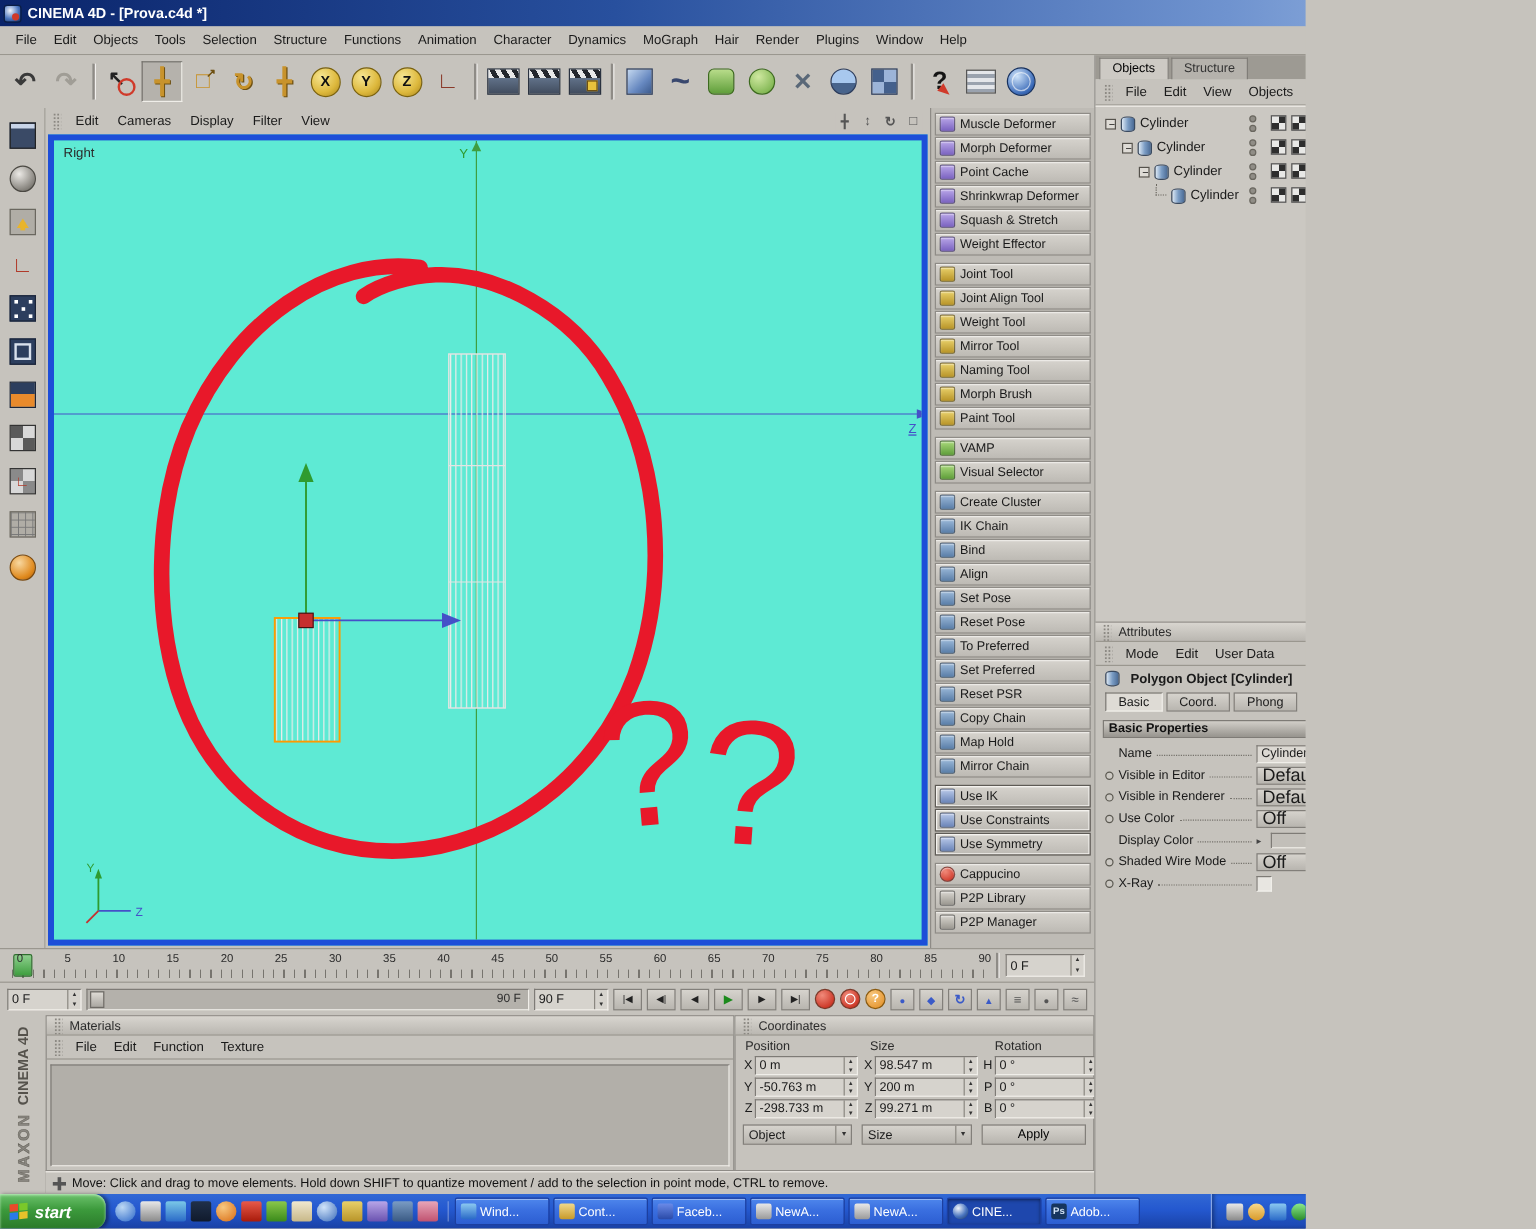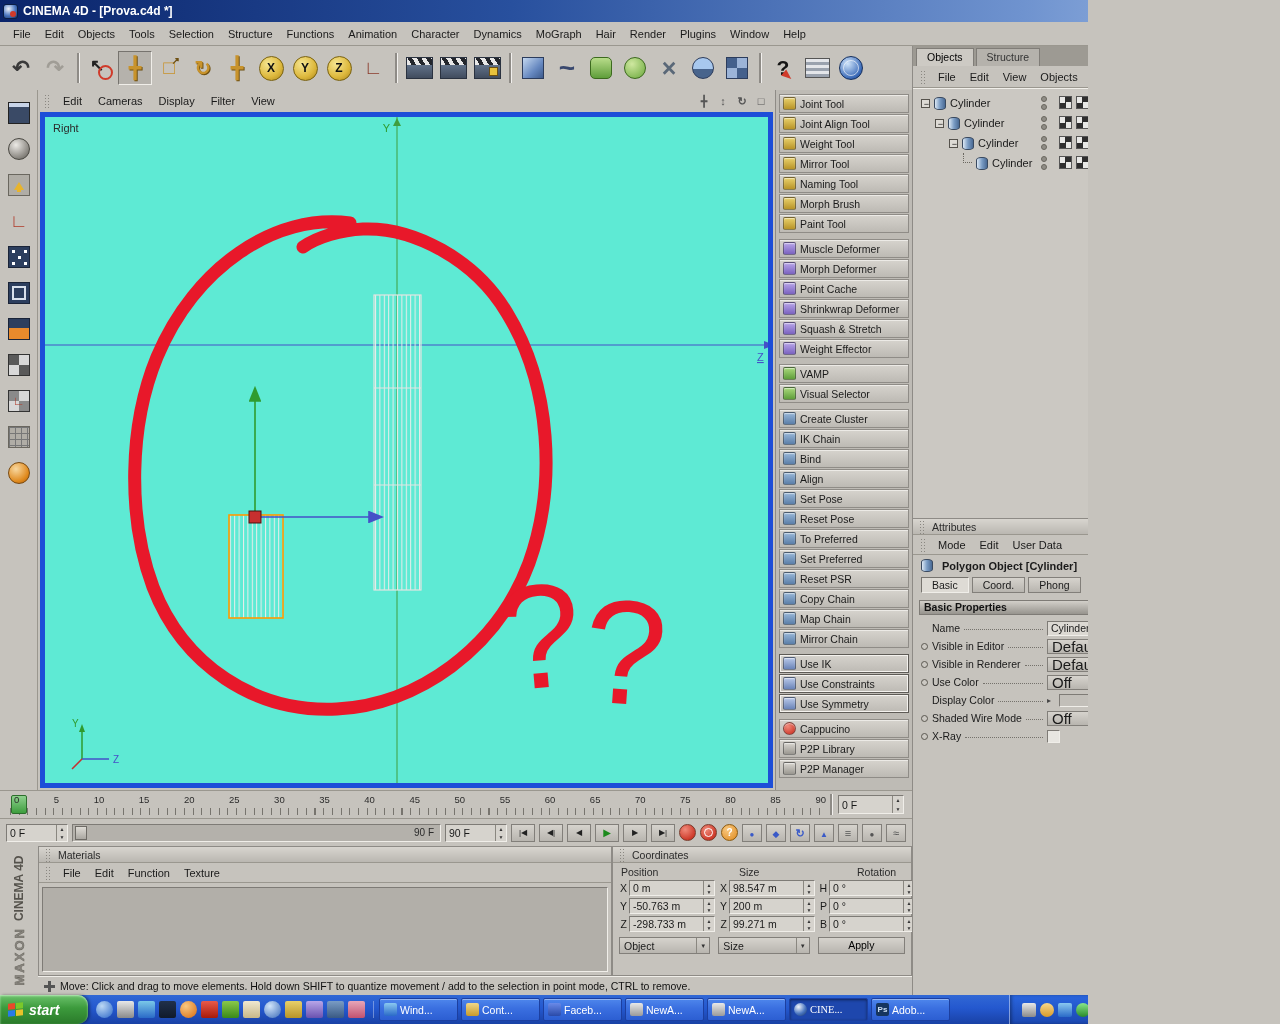--- a/index.html
+++ b/index.html
@@ -139,21 +139,21 @@
 [data-name="keyframe-mode-icon"]::before{content:"●";font-size:8px;color:#555;}
 [data-name="fcurve-mode-icon"]::before{content:"≈";font-size:11px;color:#555;}
 
 .materials{position:absolute;left:38px;top:846px;width:574px;height:130px;background:#c6c3bd;border:1px solid #8e8b86;}
 .phead{height:16px;display:flex;align-items:center;background:linear-gradient(#d8d5cf,#bab7b1);border-bottom:1px solid #9a978f;padding:0 2px;gap:2px;}
 .phead .ttl{font-size:10.5px;color:#2b2b2b;}
 .pmenu{height:20px;display:flex;align-items:center;padding:0 2px;border-bottom:1px solid #9a978f;}
 .matbody{position:absolute;left:3px;right:3px;top:40px;bottom:3px;background:#b2afa9;border:1px solid;border-color:#7e7b76 #f0eee9 #f0eee9 #7e7b76;}
 
 .coords{position:absolute;left:612px;top:846px;width:300px;height:130px;background:#c6c3bd;border:1px solid #8e8b86;}
-.cohead{display:flex;padding:3px 8px 1px 8px;gap:18px;}
+.cohead{display:flex;padding:3px 8px 1px 8px;gap:4px;}
 .cohead span{font-size:10.5px;color:#2b2b2b;}
 .cohead .h1{width:100px;}
 .cohead .h2{width:100px;}
 .corow{display:flex;align-items:center;padding:1px 6px;gap:4px;}
 .cocell{display:flex;align-items:center;gap:2px;width:96px;flex:none;}
 .colab{width:8px;text-align:right;font-size:10.5px;}
 .cofield{flex:1;height:16px;justify-content:flex-end;}
 .cobtns{display:flex;align-items:center;gap:8px;padding:4px 6px;}
 .codrop{width:92px;height:17px;display:flex;align-items:center;background:linear-gradient(#d6d3cd,#b8b5af);border:1px solid #827f7a;padding-left:4px;font-size:10.5px;}
 .darr{width:13px;height:100%;margin-left:auto;border-left:1px solid #8a8780;display:flex;align-items:center;justify-content:center;flex:none;}
@@ -226,21 +226,21 @@
 
 .taskbar{position:absolute;left:0;top:995px;width:1280px;height:29px;background:linear-gradient(#3168d5,#2458cf 45%,#1941a5);display:flex;align-items:center;}
 .startbtn{height:29px;width:88px;border-radius:0 10px 10px 0;background:linear-gradient(#6cc26c,#3c9a3c 45%,#2a7a2a);display:flex;align-items:center;gap:5px;padding:0 10px 0 8px;box-shadow:inset 0 1px 2px #b8e8b8,2px 0 3px rgba(0,0,0,.4);flex:none;}
 .flag{width:16px;height:14px;display:grid;grid-template-columns:7px 7px;grid-template-rows:6px 6px;gap:1px;transform:skewY(-6deg);flex:none;}
 .flag i:nth-child(1){background:#e84a2a;}.flag i:nth-child(2){background:#7ac82a;}.flag i:nth-child(3){background:#2a7ae8;}.flag i:nth-child(4){background:#e8c22a;}
 .startlbl{color:#fff;font-weight:bold;font-style:italic;font-size:14px;}
 .qlaunch{display:flex;align-items:center;gap:4px;padding:0 8px;border-right:1px solid rgba(255,255,255,.35);flex:none;}
 .ql{width:17px;height:17px;border-radius:2px;flex:none;}
 .tasks{display:flex;align-items:center;gap:3px;padding:0 5px;flex:1;}
 .taskbtn{width:79px;height:23px;border-radius:2px;background:linear-gradient(#4e86ec,#3a6fe0 45%,#2c5ed2);border:1px solid #1c3fa0;color:#fff;font-size:10.5px;display:flex;align-items:center;gap:3px;padding:0 4px;box-shadow:inset 0 1px 0 rgba(255,255,255,.4);}
-.taskbtn.active{background:#1e47ad;box-shadow:inset 0 1px 3px rgba(0,0,0,.5);font-family:Liberation Serif, serif;}
+.taskbtn.active{background:#1e47ad;box-shadow:inset 0 1px 3px rgba(0,0,0,.5);}
 .taskbtn .tico{width:13px;height:13px;border-radius:2px;flex:none;}
 .taskbtn .tlbl{white-space:nowrap;overflow:hidden;}
 .psico{background:#16355e;color:#cfe0f4;font-size:8px;font-weight:bold;line-height:13px;border-radius:2px;}
 .tray{height:29px;display:flex;align-items:center;gap:4px;padding:0 10px 0 12px;background:linear-gradient(#2a66e0,#1b47b0);border-left:1px solid rgba(255,255,255,.45);box-shadow:inset 2px 0 3px rgba(0,0,0,.3);flex:none;}
 .tr{width:14px;height:14px;border-radius:2px;flex:none;}
 .clock{color:#fff;font-size:11px;margin-left:4px;}
 </style>
 </head>
 <body>
 
@@ -446,20 +446,46 @@
           <line x1="37" y1="642" x2="64" y2="642" stroke="#4550c8" stroke-width="1.5"></line>
           <text x="68" y="646" fill="#4550c8" font-size="10" data-name="axis-indicator-z-label">Z</text>
           <line x1="37" y1="642" x2="27" y2="652" stroke="#c33131" stroke-width="1.5"></line>
         </g>
       </svg>
     </div>
   </div>
 
   <div class="charpanel" data-name="character-tools-panel">
     <div class="cgroup">
+      <div class="cbtn" data-name="tool-muscle-deformer">
+          <span class="ci gA" data-name="muscle-deformer-icon"></span>
+          <span class="clab" data-name="tool-label">Muscle Deformer</span>
+        </div>
+      <div class="cbtn" data-name="tool-morph-deformer">
+          <span class="ci gA" data-name="morph-deformer-icon"></span>
+          <span class="clab" data-name="tool-label">Morph Deformer</span>
+        </div>
+      <div class="cbtn" data-name="tool-point-cache">
+          <span class="ci gA" data-name="point-cache-icon"></span>
+          <span class="clab" data-name="tool-label">Point Cache</span>
+        </div>
+      <div class="cbtn" data-name="tool-shrinkwrap-deformer">
+          <span class="ci gA" data-name="shrinkwrap-deformer-icon"></span>
+          <span class="clab" data-name="tool-label">Shrinkwrap Deformer</span>
+        </div>
+      <div class="cbtn" data-name="tool-squash-stretch">
+          <span class="ci gA" data-name="squash-stretch-icon"></span>
+          <span class="clab" data-name="tool-label">Squash &amp; Stretch</span>
+        </div>
+      <div class="cbtn" data-name="tool-weight-effector">
+          <span class="ci gA" data-name="weight-effector-icon"></span>
+          <span class="clab" data-name="tool-label">Weight Effector</span>
+        </div>
+    </div>
+    <div class="cgroup">
       <div class="cbtn" data-name="tool-joint-tool">
           <span class="ci gB" data-name="joint-tool-icon"></span>
           <span class="clab" data-name="tool-label">Joint Tool</span>
         </div>
       <div class="cbtn" data-name="tool-joint-align-tool">
           <span class="ci gB" data-name="joint-align-tool-icon"></span>
           <span class="clab" data-name="tool-label">Joint Align Tool</span>
         </div>
       <div class="cbtn" data-name="tool-weight-tool">
           <span class="ci gB" data-name="weight-tool-icon"></span>
@@ -473,46 +499,20 @@
           <span class="ci gB" data-name="naming-tool-icon"></span>
           <span class="clab" data-name="tool-label">Naming Tool</span>
         </div>
       <div class="cbtn" data-name="tool-morph-brush">
           <span class="ci gB" data-name="morph-brush-icon"></span>
           <span class="clab" data-name="tool-label">Morph Brush</span>
         </div>
       <div class="cbtn" data-name="tool-paint-tool">
           <span class="ci gB" data-name="paint-tool-icon"></span>
           <span class="clab" data-name="tool-label">Paint Tool</span>
-        </div>
-    </div>
-    <div class="cgroup">
-      <div class="cbtn" data-name="tool-muscle-deformer">
-          <span class="ci gA" data-name="muscle-deformer-icon"></span>
-          <span class="clab" data-name="tool-label">Muscle Deformer</span>
-        </div>
-      <div class="cbtn" data-name="tool-morph-deformer">
-          <span class="ci gA" data-name="morph-deformer-icon"></span>
-          <span class="clab" data-name="tool-label">Morph Deformer</span>
-        </div>
-      <div class="cbtn" data-name="tool-point-cache">
-          <span class="ci gA" data-name="point-cache-icon"></span>
-          <span class="clab" data-name="tool-label">Point Cache</span>
-        </div>
-      <div class="cbtn" data-name="tool-shrinkwrap-deformer">
-          <span class="ci gA" data-name="shrinkwrap-deformer-icon"></span>
-          <span class="clab" data-name="tool-label">Shrinkwrap Deformer</span>
-        </div>
-      <div class="cbtn" data-name="tool-squash-stretch">
-          <span class="ci gA" data-name="squash-stretch-icon"></span>
-          <span class="clab" data-name="tool-label">Squash &amp; Stretch</span>
-        </div>
-      <div class="cbtn" data-name="tool-weight-effector">
-          <span class="ci gA" data-name="weight-effector-icon"></span>
-          <span class="clab" data-name="tool-label">Weight Effector</span>
         </div>
     </div>
     <div class="cgroup">
       <div class="cbtn" data-name="tool-vamp">
           <span class="ci gC" data-name="vamp-icon"></span>
           <span class="clab" data-name="tool-label">VAMP</span>
         </div>
       <div class="cbtn" data-name="tool-visual-selector">
           <span class="ci gC" data-name="visual-selector-icon"></span>
           <span class="clab" data-name="tool-label">Visual Selector</span>
@@ -554,21 +554,21 @@
       <div class="cbtn" data-name="tool-reset-psr">
           <span class="ci gD" data-name="reset-psr-icon"></span>
           <span class="clab" data-name="tool-label">Reset PSR</span>
         </div>
       <div class="cbtn" data-name="tool-copy-chain">
           <span class="ci gD" data-name="copy-chain-icon"></span>
           <span class="clab" data-name="tool-label">Copy Chain</span>
         </div>
       <div class="cbtn" data-name="tool-map-chain">
           <span class="ci gD" data-name="map-chain-icon"></span>
-          <span class="clab" data-name="tool-label">Map Chain</span>
+          <span class="clab" data-name="tool-label">Map Hold</span>
         </div>
       <div class="cbtn" data-name="tool-mirror-chain">
           <span class="ci gD" data-name="mirror-chain-icon"></span>
           <span class="clab" data-name="tool-label">Mirror Chain</span>
         </div>
     </div>
     <div class="cgroup">
       <div class="cbtn tgl" data-name="toggle-use-ik">
           <span class="ci gE" data-name="use-ik-icon"></span>
           <span class="clab" data-name="tool-label">Use IK</span>

